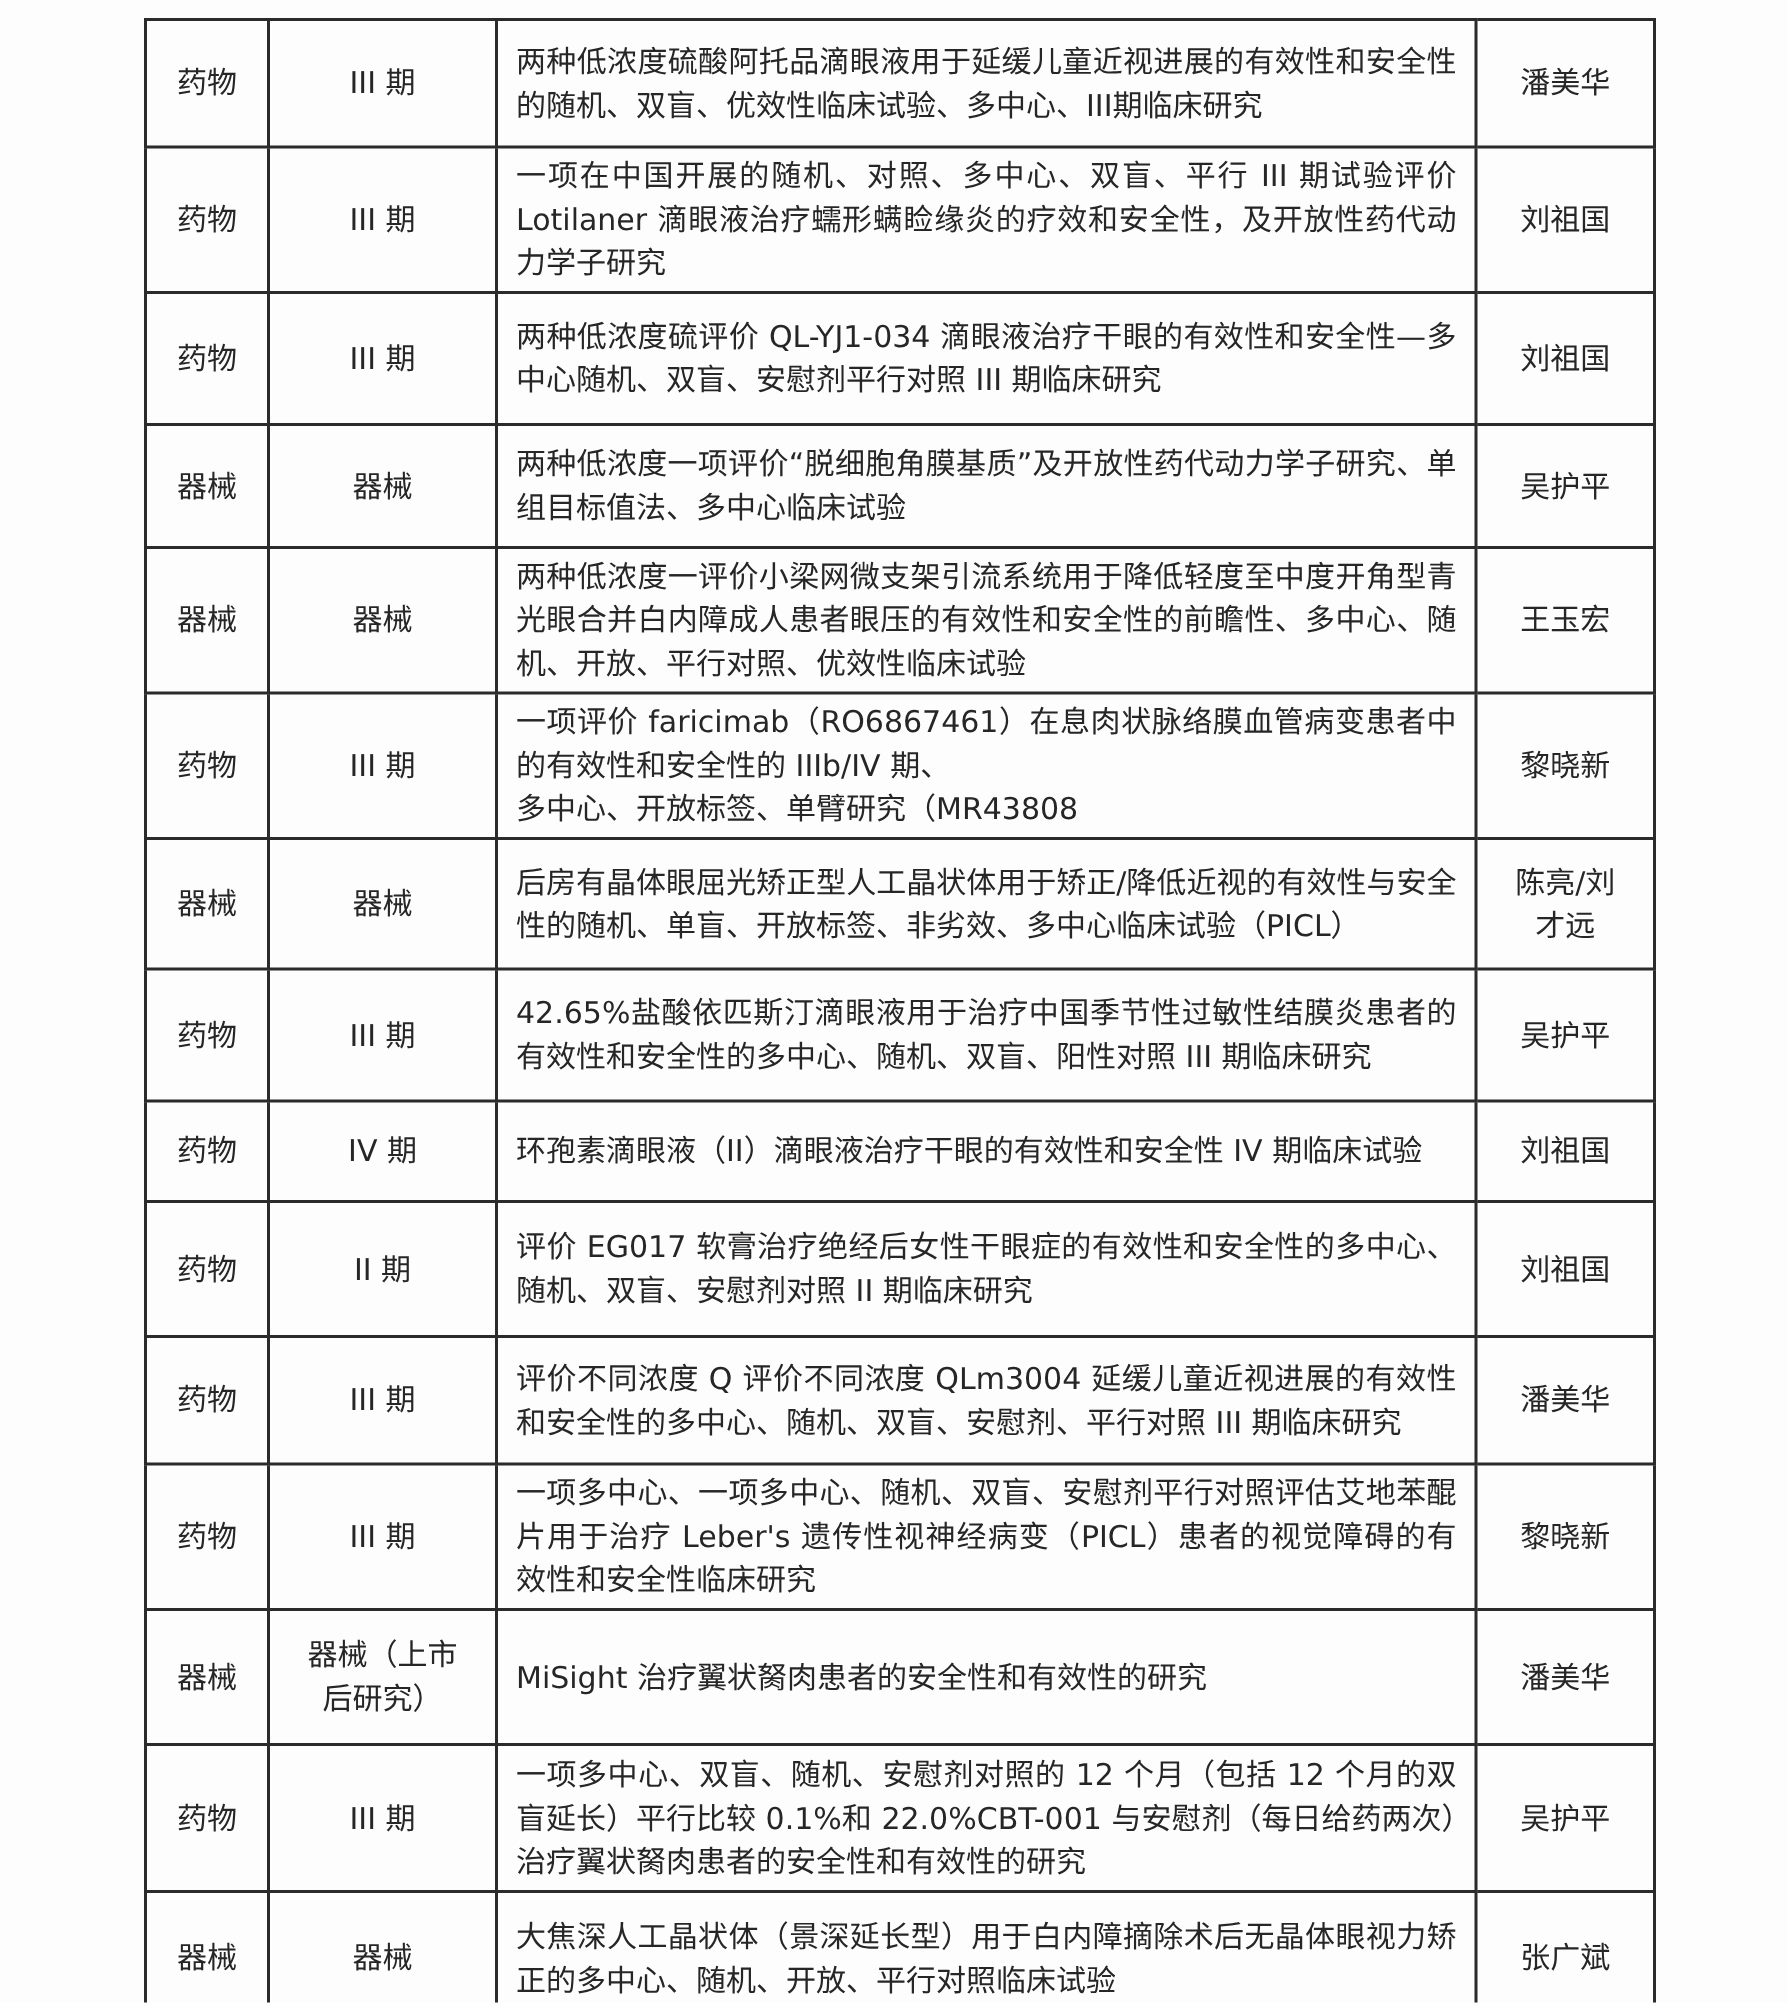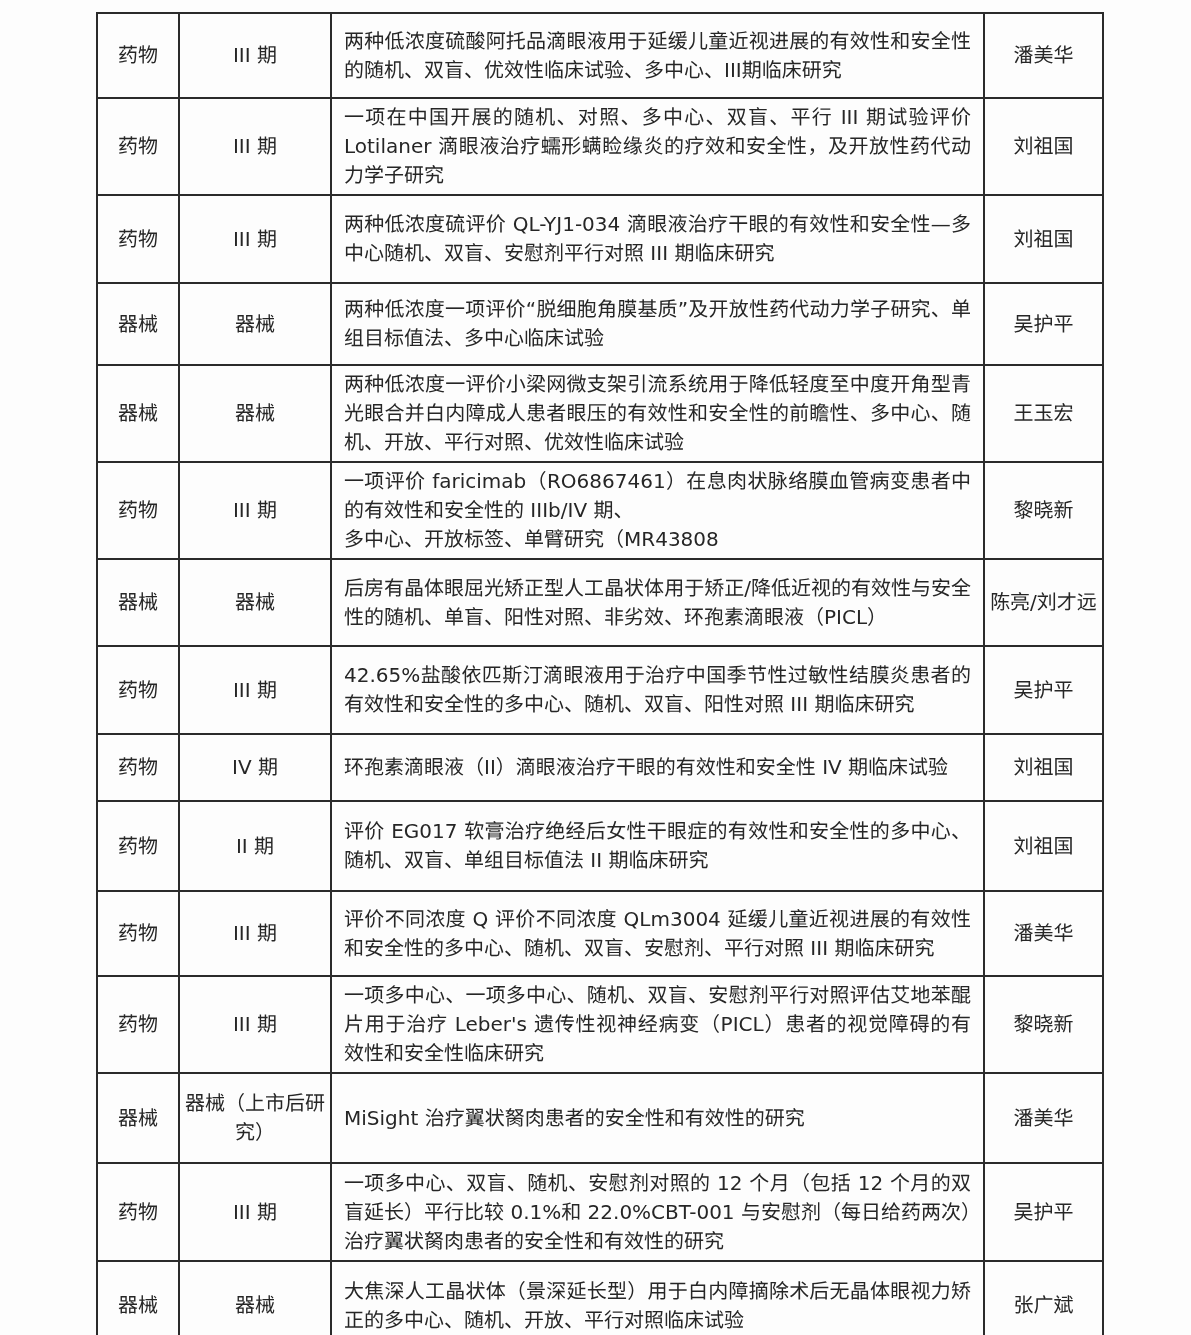--- a/index.html
+++ b/index.html
@@ -29,21 +29,21 @@
   }
   table.trial-table td {
     border: 2px solid #2b2b2b;
     vertical-align: middle;
     font-size: 20px;
     line-height: 29px;
     overflow: hidden;
   }
   td.cell-center {
     text-align: center;
-    padding: 4px 0;
+    padding: 4px 20px;
   }
   td.cell-title {
     text-align: justify;
     padding: 4px 12px;
     white-space: pre-wrap;
   }
   
   tr:nth-child(1)  { height: 85px; }
   tr:nth-child(2)  { height: 93px; }
   tr:nth-child(3)  { height: 88px; }
@@ -112,42 +112,42 @@
       <td class="cell-center">药物</td>
       <td class="cell-center">III 期</td>
       <td class="cell-title">一项评价 faricimab（RO6867461）在息肉状脉络膜血管病变患者中的有效性和安全性的 IIIb/IV 期、
 多中心、开放标签、单臂研究（MR43808</td>
       <td class="cell-center">黎晓新</td>
     </tr>
 
     <tr>
       <td class="cell-center">器械</td>
       <td class="cell-center">器械</td>
-      <td class="cell-title">后房有晶体眼屈光矫正型人工晶状体用于矫正/降低近视的有效性与安全性的随机、单盲、阳性对照、非劣效、环孢素滴眼液（PICL）</td>
+      <td class="cell-title">后房有晶体眼屈光矫正型人工晶状体用于矫正/降低近视的有效性与安全性的随机、单盲、开放标签、非劣效、多中心临床试验（PICL）</td>
       <td class="cell-center">陈亮/刘才远</td>
     </tr>
 
     <tr>
       <td class="cell-center">药物</td>
       <td class="cell-center">III 期</td>
       <td class="cell-title">42.65%盐酸依匹斯汀滴眼液用于治疗中国季节性过敏性结膜炎患者的有效性和安全性的多中心、随机、双盲、阳性对照 III 期临床研究</td>
       <td class="cell-center">吴护平</td>
     </tr>
 
     <tr>
       <td class="cell-center">药物</td>
       <td class="cell-center">IV 期</td>
       <td class="cell-title">环孢素滴眼液（II）滴眼液治疗干眼的有效性和安全性 IV 期临床试验</td>
       <td class="cell-center">刘祖国</td>
     </tr>
 
     <tr>
       <td class="cell-center">药物</td>
       <td class="cell-center">II 期</td>
-      <td class="cell-title">评价 EG017 软膏治疗绝经后女性干眼症的有效性和安全性的多中心、随机、双盲、单组目标值法 II 期临床研究</td>
+      <td class="cell-title">评价 EG017 软膏治疗绝经后女性干眼症的有效性和安全性的多中心、随机、双盲、安慰剂对照 II 期临床研究</td>
       <td class="cell-center">刘祖国</td>
     </tr>
 
     <tr>
       <td class="cell-center">药物</td>
       <td class="cell-center">III 期</td>
       <td class="cell-title">评价不同浓度 Q 评价不同浓度 QLm3004 延缓儿童近视进展的有效性和安全性的多中心、随机、双盲、安慰剂、平行对照 III 期临床研究</td>
       <td class="cell-center">潘美华</td>
     </tr>
 

